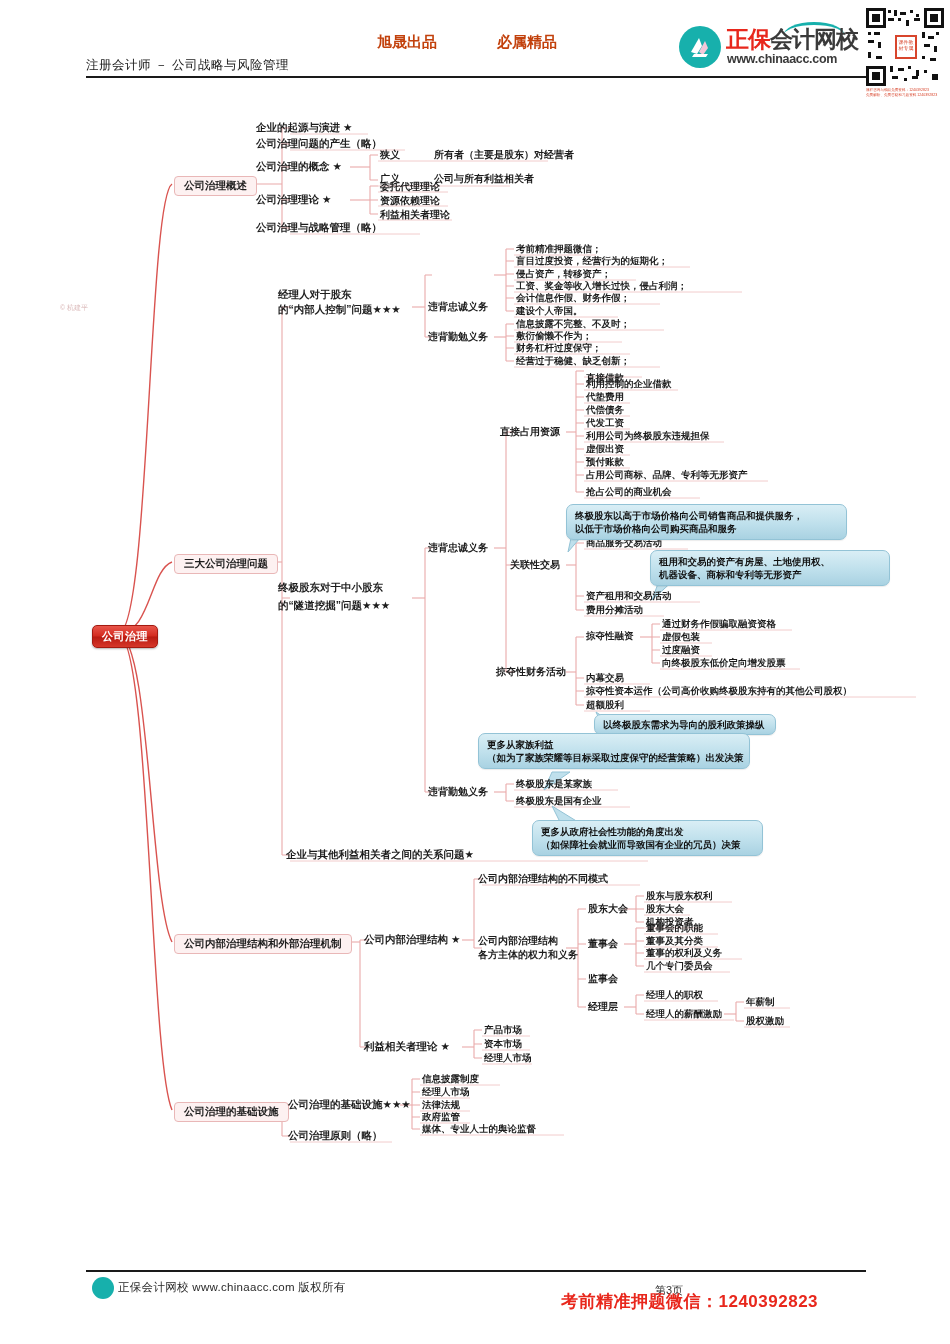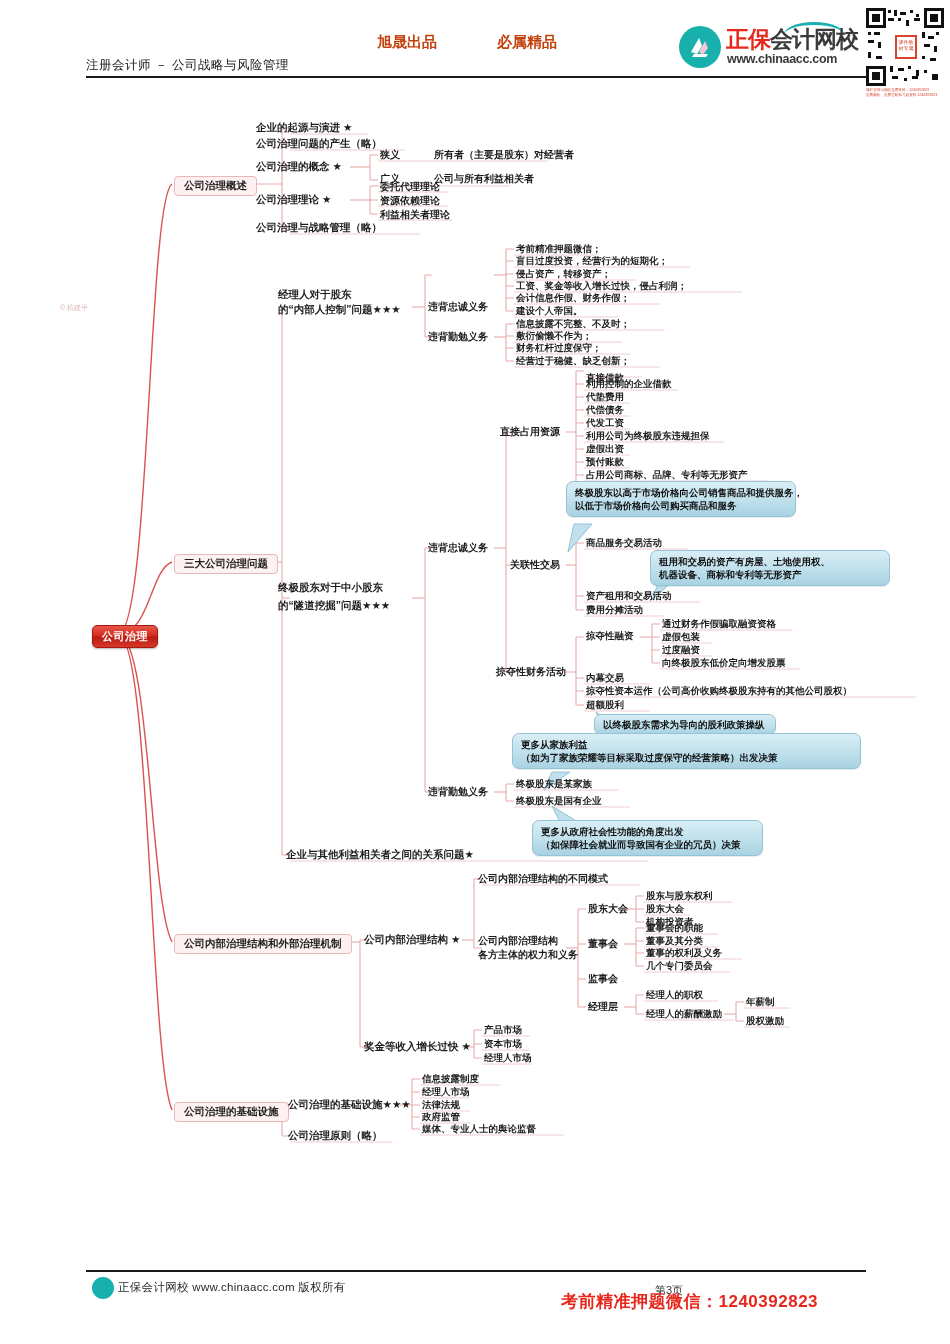--- a/index.html
+++ b/index.html
@@ -443,32 +443,32 @@
     <div class="node lvl-4" style="left:586px; top:699px;">超额股利</div>
 
     <div class="node lvl-4" style="left:662px; top:618px;">通过财务作假骗取融资资格</div>
     <div class="node lvl-4" style="left:662px; top:631px;">虚假包装</div>
     <div class="node lvl-4" style="left:662px; top:644px;">过度融资</div>
     <div class="node lvl-4" style="left:662px; top:657px;">向终极股东低价定向增发股票</div>
 
     <div class="node lvl-4" style="left:516px; top:778px;">终极股东是某家族</div>
     <div class="node lvl-4" style="left:516px; top:795px;">终极股东是国有企业</div>
 
-    <div class="callout" style="left:566px; top:481px; width:230px;">终极股东以高于市场价格向公司销售商品和提供服务，
+    <div class="callout" style="left:566px; top:504px; width:281px;">终极股东以高于市场价格向公司销售商品和提供服务，
 以低于市场价格向公司购买商品和服务</div>
     <div class="callout" style="left:650px; top:550px; width:240px;">租用和交易的资产有房屋、土地使用权、
 机器设备、商标和专利等无形资产</div>
     <div class="callout" style="left:594px; top:714px; width:182px; padding:3px 8px;">以终极股东需求为导向的股利政策操纵</div>
-    <div class="callout" style="left:512px; top:733px; width:349px;">更多从家族利益
+    <div class="callout" style="left:478px; top:733px; width:272px;">更多从家族利益
 （如为了家族荣耀等目标采取过度保守的经营策略）出发决策</div>
     <div class="callout" style="left:532px; top:820px; width:231px;">更多从政府社会性功能的角度出发
 （如保障社会就业而导致国有企业的冗员）决策</div>
 
     <div class="node lvl-2" style="left:364px; top:933px;">公司内部治理结构 ★</div>
-    <div class="node lvl-2" style="left:364px; top:1040px;">奖金等收入增长过快 ★</div>
+    <div class="node lvl-2" style="left:364px; top:1040px;">利益相关者理论 ★</div>
 
     <div class="node lvl-3" style="left:478px; top:872px;">公司内部治理结构的不同模式</div>
     <div class="node lvl-3" style="left:478px; top:934px; line-height:14px;">公司内部治理结构
 各方主体的权力和义务</div>
 
     <div class="node lvl-3" style="left:588px; top:902px;">股东大会</div>
     <div class="node lvl-3" style="left:588px; top:937px;">董事会</div>
     <div class="node lvl-3" style="left:588px; top:972px;">监事会</div>
     <div class="node lvl-3" style="left:588px; top:1000px;">经理层</div>
 

